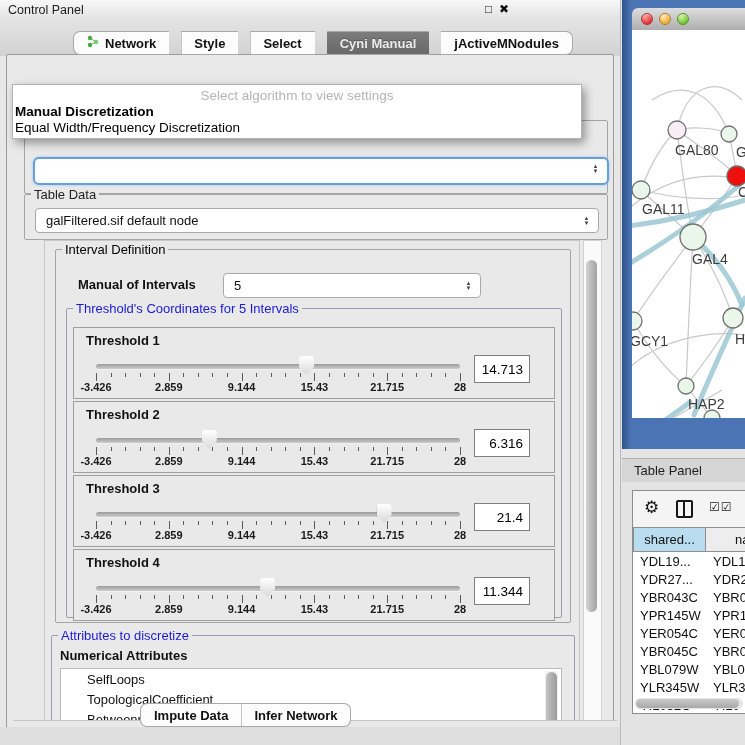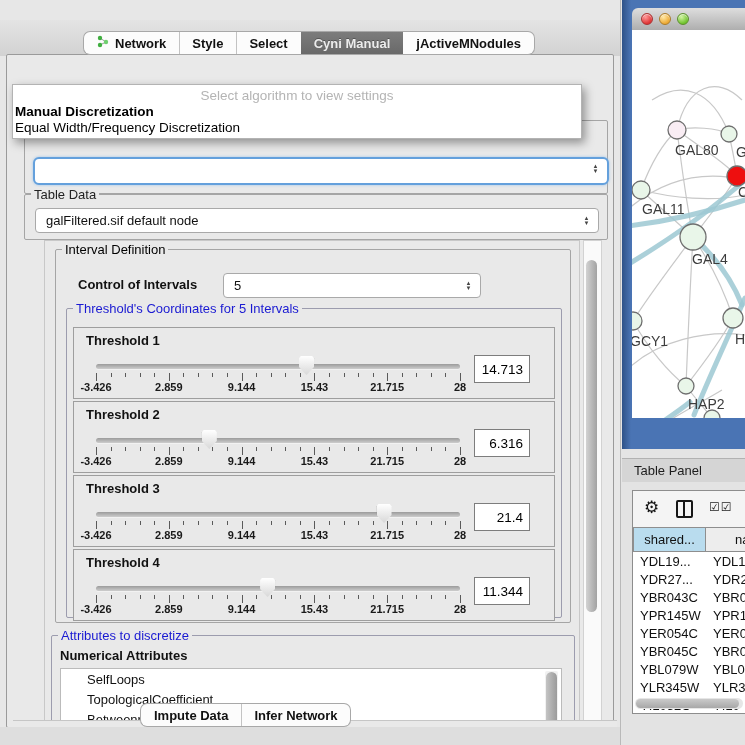--- a/index.html
+++ b/index.html
@@ -14,21 +14,21 @@
   #cp-title{position:absolute;left:8px;top:3px;font-size:12.5px;color:#1c1c1c;}
   #cp-float{position:absolute;left:485px;top:2px;font-size:12px;color:#222;cursor:default;}
   #cp-close{position:absolute;left:499px;top:2px;font-size:12px;font-weight:bold;color:#111;}
   #cp-tabbg{position:absolute;left:0;top:20px;width:620px;height:36px;background:linear-gradient(#e4e4e4,#d2d2d2);}
 
   #content-border{position:absolute;left:6px;top:54px;width:606px;height:672px;
      border:1px solid #9a9a9a;background:#e9e9e9;border-radius:2px;}
 
   
   .tabstrip{position:absolute;display:flex;height:24px;z-index:8;}
-  #top-tabs{left:83px;top:31px;}
+  #top-tabs{left:73px;top:31px;gap:12px;}
   #bottom-tabs{left:140px;top:703px;}
   .tab{display:flex;align-items:center;gap:5px;padding:0 13px;font-size:13px;font-weight:bold;color:#111;
        background:#fcfcfc;border-top:1px solid #a8a8a8;border-bottom:1px solid #a8a8a8;white-space:nowrap;}
   .tab.first{border-left:1px solid #a8a8a8;border-radius:7px 0 0 7px;}
   .tab.last{border-right:1px solid #a8a8a8;border-radius:0 7px 7px 0;}
   .tab.sel{background:linear-gradient(#7c7c7c,#696969);color:#ececec;text-shadow:0 -1px 0 #555;}
   .tab:not(.sel)+.tab:not(.sel){box-shadow:inset 1px 0 0 #c3c3c3;}
   .net-icon{width:13px;height:13px;display:inline-block;}
 
   
@@ -138,20 +138,25 @@
   .tp-c2{flex:1;padding-left:7px;overflow:hidden;}
   #tp-hscroll{position:absolute;left:2px;bottom:4px;width:108px;height:11px;background:#e6e6e6;border-radius:6px;}
   #tp-hscroll-thumb{position:absolute;left:1px;top:1px;width:103px;height:9px;border-radius:5px;
      background:linear-gradient(#cacaca,#a8a8a8);}
   #below-left{position:absolute;left:0px;top:727px;width:620px;height:18px;background:#dedede;}
 </style>
 </head>
 <body>
 
 <div id="control-panel">
+  <div id="cp-titlebar">
+    <span id="cp-title">Control Panel</span>
+    <span id="cp-float">□</span>
+    <span id="cp-close">✖</span>
+  </div>
   <div id="cp-tabbg"></div>
   <div id="content-border"></div>
   <div id="top-tabs" class="tabstrip">
       <div class="tab first">
         <span><svg class="net-icon" viewBox="0 0 13 13">
             <line x1="3" y1="3" x2="9" y2="7" stroke="#9a9a9a"></line>
             <line x1="3" y1="10" x2="9" y2="7" stroke="#9a9a9a"></line>
             <circle cx="3" cy="3" r="2.2" fill="#3fae3f"></circle>
             <circle cx="3" cy="10" r="2.2" fill="#3fae3f"></circle>
             <circle cx="9" cy="7" r="2.2" fill="#6fcf6f"></circle>
@@ -191,21 +196,21 @@
         <span class="stepper">
             <span>▲</span>
             <span>▼</span>
           </span>
       </div>
     </div>
 
     <div id="viewport">
       <div id="interval-group" class="group">
         <span class="legend green">Interval Definition</span>
-        <span id="noi-label">Control of Intervals</span>
+        <span id="noi-label">Manual of Intervals</span>
         <div id="noi-combo" class="combo">
           <span class="cval">5</span>
           <span class="stepper">
               <span>▲</span>
               <span>▼</span>
             </span>
         </div>
         <div id="thr-group" class="group">
           <span class="legend blue">Threshold's Coordinates for 5 Intervals</span>
           <div id="thresholds">

